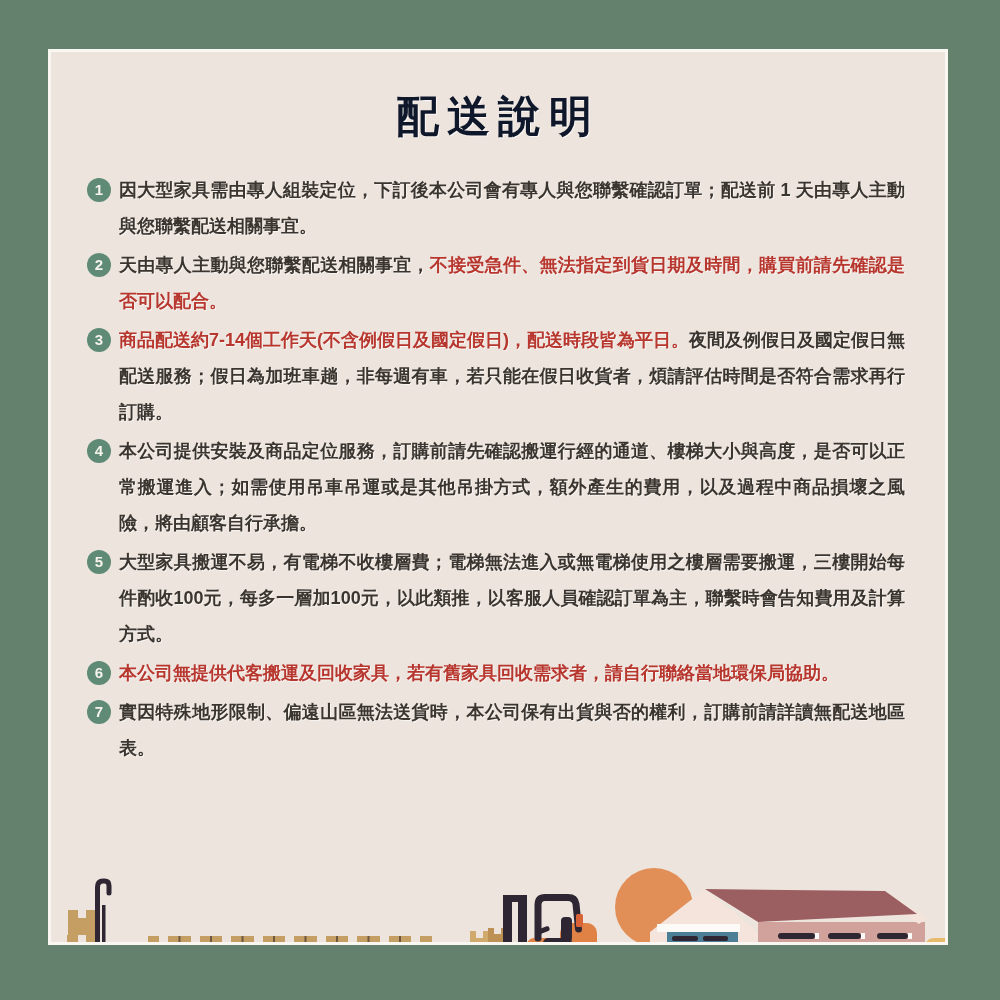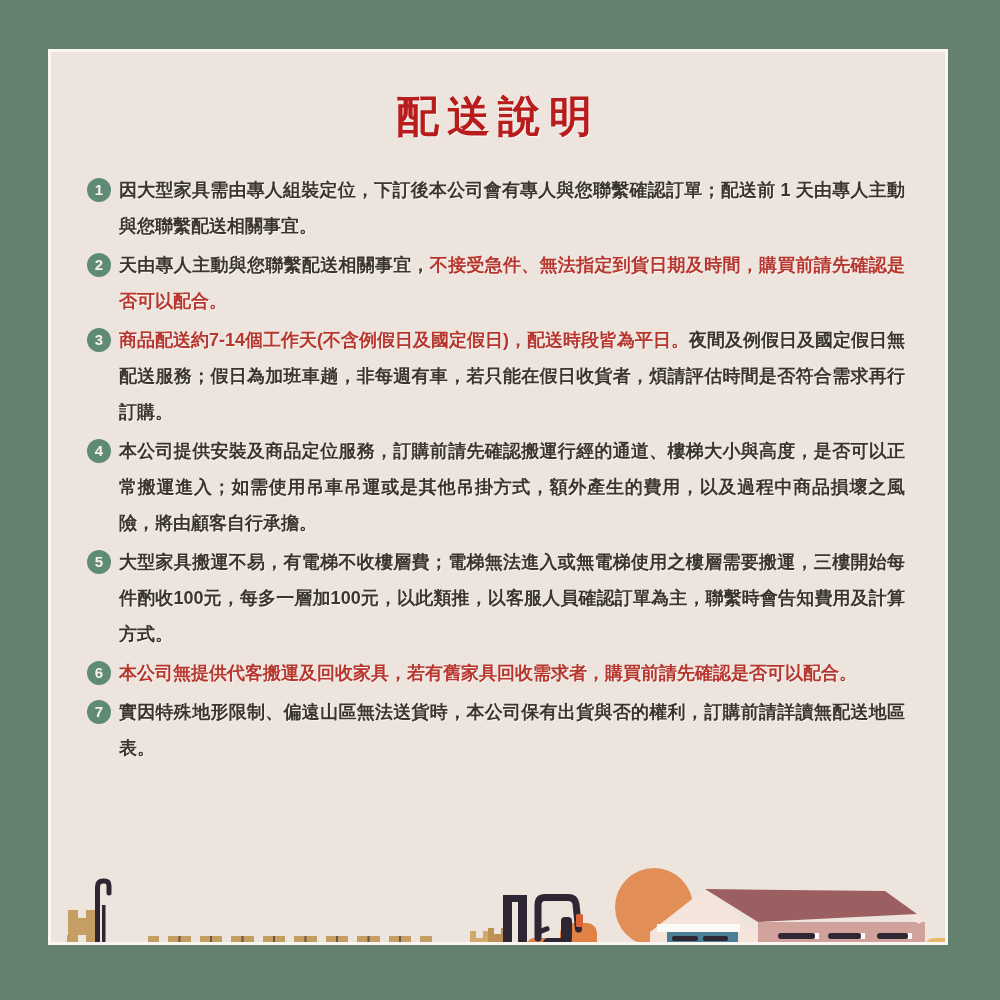--- a/index.html
+++ b/index.html
@@ -22,21 +22,21 @@
   .card-inner{
     position:relative;
     width:100%;height:100%;
   }
   .title{
     margin:36px 0 26px 0;
     text-align:center;
     font-size:43px;
     font-weight:800;
     letter-spacing:8px;
-    color:#b91c1c;
+    color:#0f172a;
     text-shadow:1px 1px 0 rgba(255,255,255,0.7);
   }
   .notice-list{
     padding:0 40px 0 36px;
   }
   .notice-item{
     display:flex;
     align-items:flex-start;
     margin-bottom:3px;
   }
@@ -101,21 +101,21 @@
           <p class="notice-text"><span class="seg-dark">本公司提供安裝及商品定位服務，訂購前請先確認搬運行經的通道、樓梯大小與高度，是否可以正常搬運進入；如需使用吊車吊運或是其他吊掛方式，額外產生的費用，以及過程中商品損壞之風險，將由顧客自行承擔。</span></p>
         </div>
 
         <div class="notice-item">
           <span class="badge">5</span>
           <p class="notice-text"><span class="seg-dark">大型家具搬運不易，有電梯不收樓層費；電梯無法進入或無電梯使用之樓層需要搬運，三樓開始每件酌收100元，每多一層加100元，以此類推，以客服人員確認訂單為主，聯繫時會告知費用及計算方式。</span></p>
         </div>
 
         <div class="notice-item">
           <span class="badge">6</span>
-          <p class="notice-text"><span class="seg-red">本公司無提供代客搬運及回收家具，若有舊家具回收需求者，購買前請先確認是否可以配合。</span></p>
+          <p class="notice-text"><span class="seg-red">本公司無提供代客搬運及回收家具，若有舊家具回收需求者，請自行聯絡當地環保局協助。</span></p>
         </div>
 
         <div class="notice-item">
           <span class="badge">7</span>
           <p class="notice-text"><span class="seg-dark">實因特殊地形限制、偏遠山區無法送貨時，本公司保有出貨與否的權利，訂購前請詳讀無配送地區表。</span></p>
         </div>
 
       </div>
 
       <svg class="illustration" viewBox="0 0 894 110" preserveAspectRatio="xMidYMax meet" aria-hidden="true">

